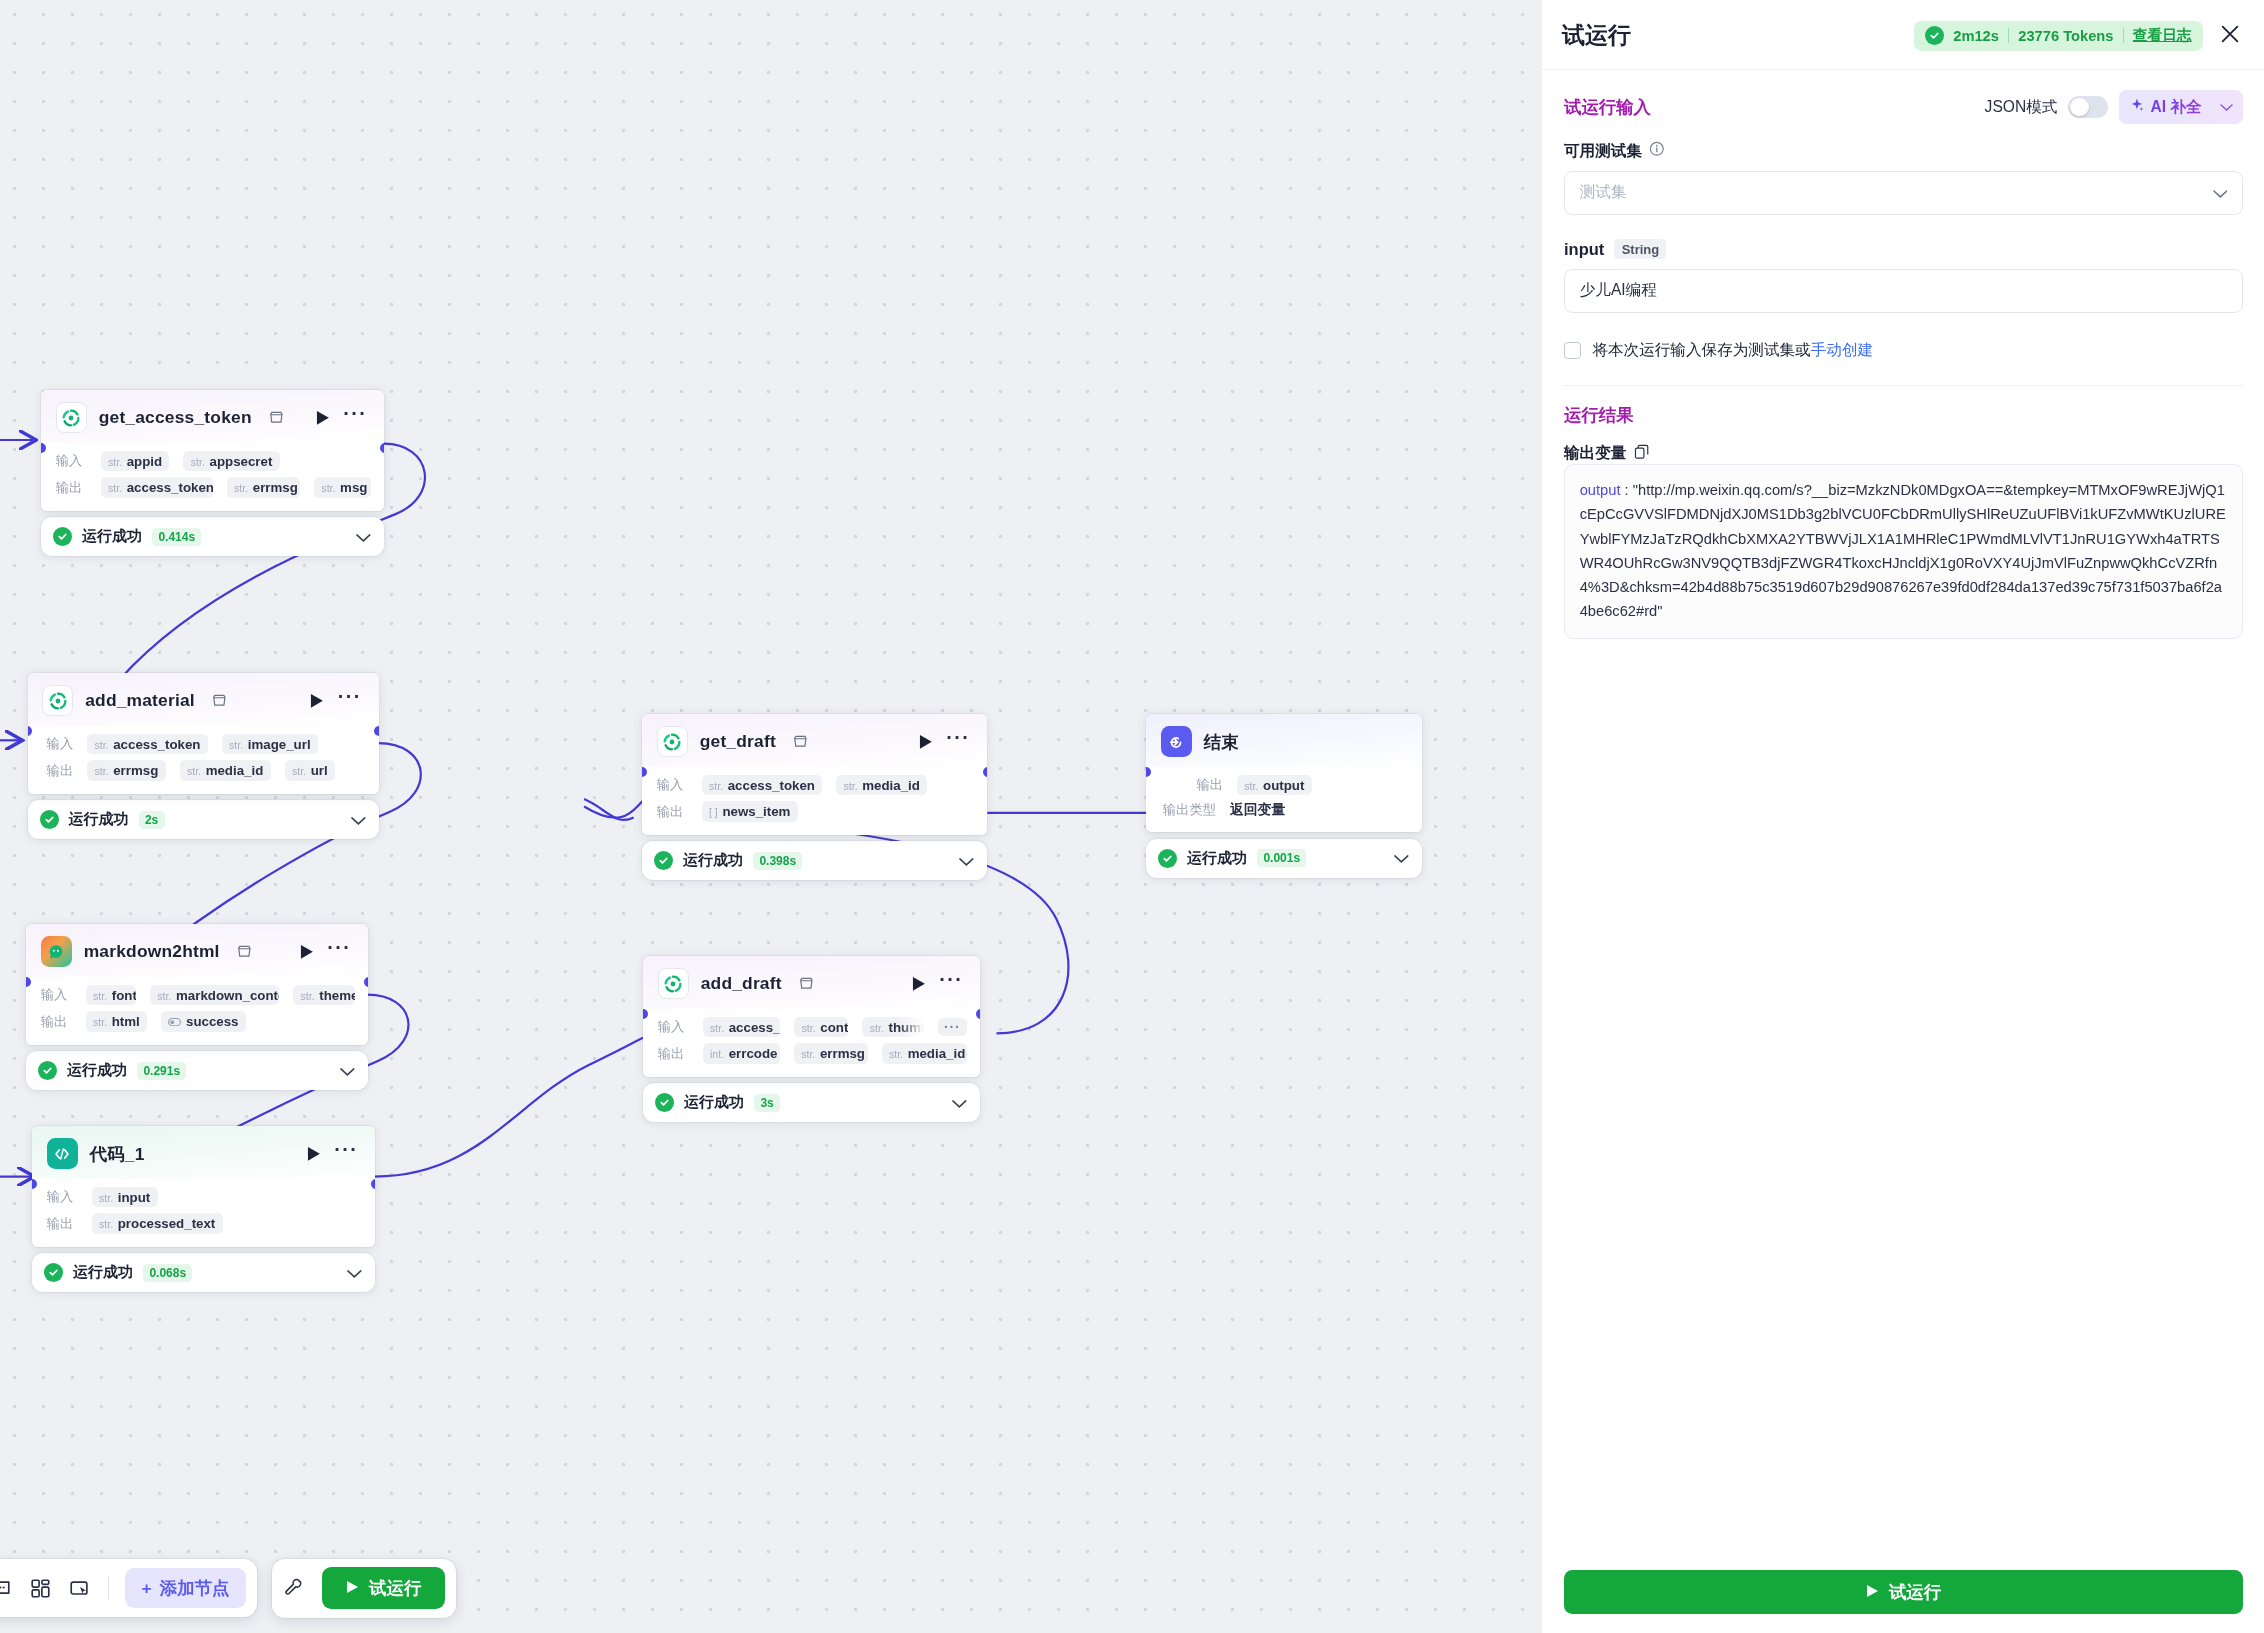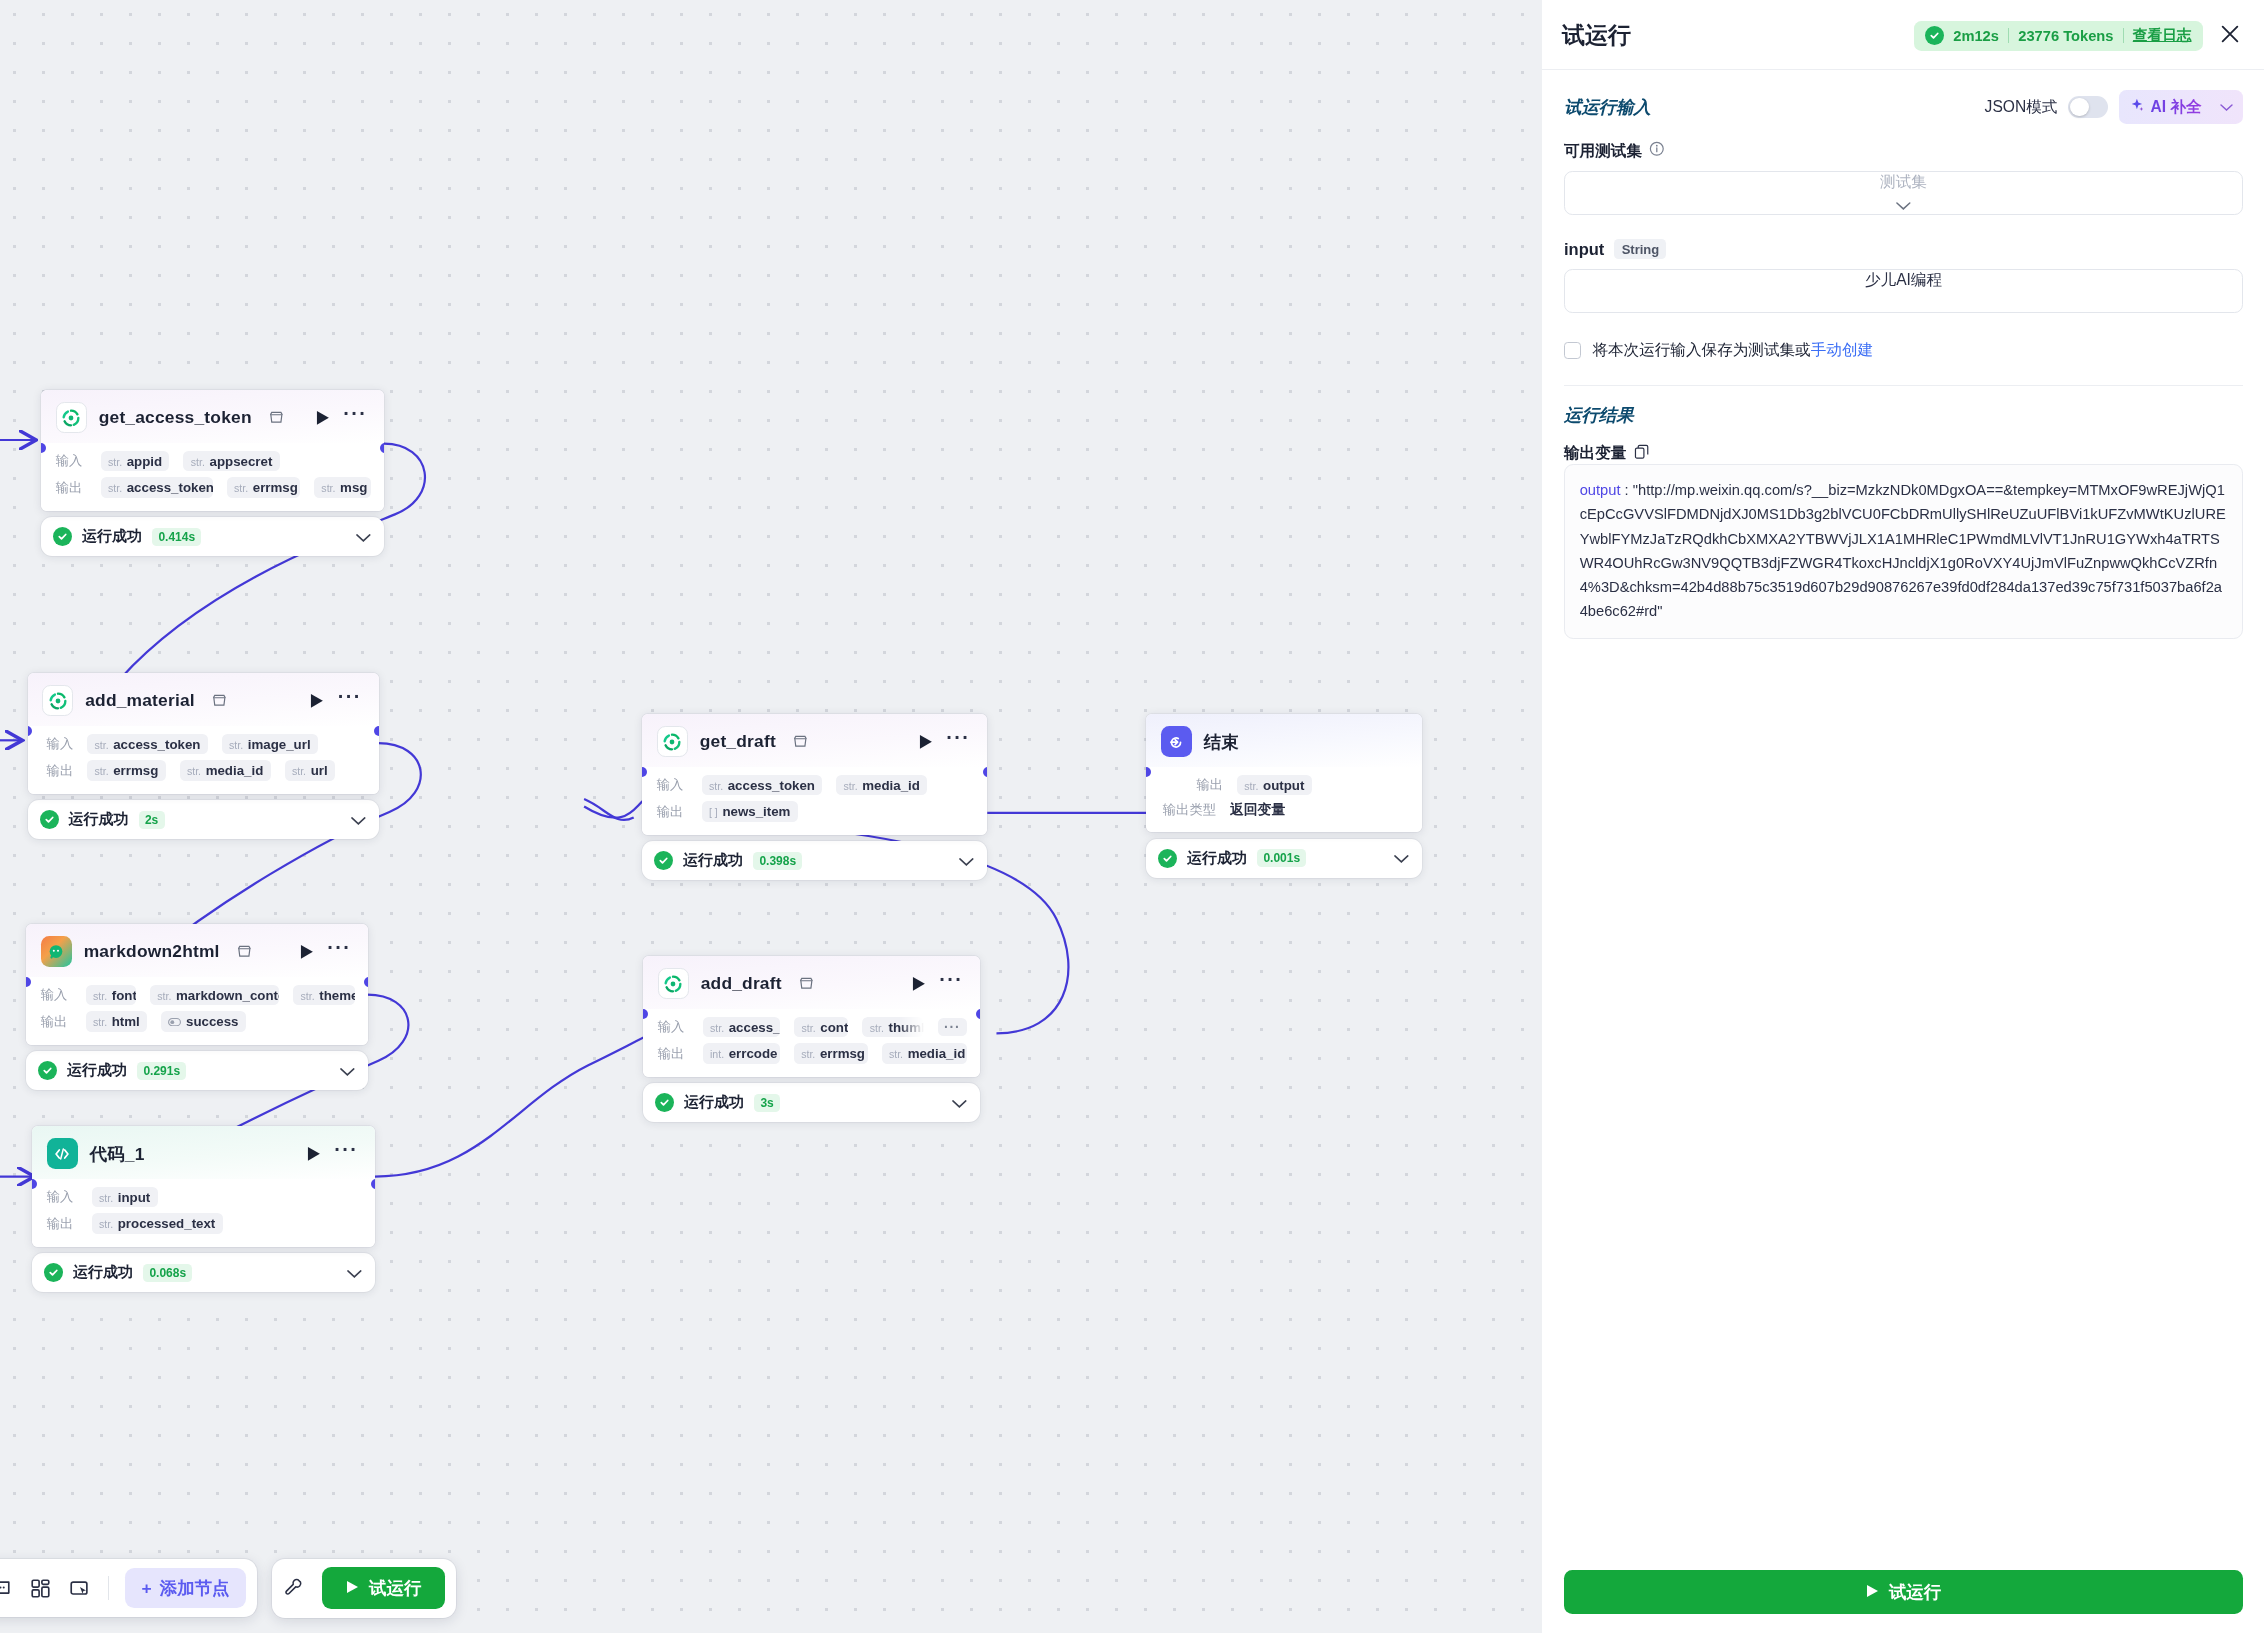--- a/index.html
+++ b/index.html
@@ -103,38 +103,38 @@
   .p-title { font-size: 23px; font-weight: 700; color:#1c2233; }
   .run-pill { margin-left:auto; display:flex; align-items:center; gap: 9.2px; background:#d7f5dd;
               border-radius: 7.3px; padding: 5.5px 11px; }
   .run-pill .txt { font-size: 14.7px; color:#1a9e45; font-weight:600; }
   .pill-sep { width:0.9px; height: 15.6px; background:#9fdcb2; }
   .loglink { font-size: 14.7px; color:#1a9e45; font-weight:600; text-decoration: underline; cursor:pointer; }
   .close-x { margin-left: 16.5px; cursor:pointer; color:#1c2233; }
 
   .p-body { flex:1; overflow:hidden; padding: 0 22px; }
   .sec-row { display:flex; align-items:center; margin-top: 20px; }
-  .sec-title { font-size: 17.4px; font-weight: 700; color:#0c4a6e;font-style:italic; }
+  .sec-title { font-size: 17.4px; font-weight: 700; color:#a21caf; }
   .jsonmode { margin-left:auto; display:flex; align-items:center; gap: 11px; }
   .jm-label { font-size: 15.6px; color:#2b3045; }
   .toggle { width: 40px; height: 22px; border-radius: 11px; background:#dfe3ee; position:relative; cursor:pointer; }
   .toggle .knob { position:absolute; left:1.8px; top:1.8px; width:18.4px; height:18.4px; border-radius:50%; background:#fff;
                   box-shadow:0 0.9px 2.8px rgba(0,0,0,.2); }
   .ai-btn { display:flex; align-items:center; background: linear-gradient(90deg,#e8e6fd 0%, #f0e4fb 100%);
             border-radius: 7.3px; overflow:hidden; cursor:pointer; }
   .ai-btn .lbl { display:flex; align-items:center; gap:6.4px; padding: 6.4px 11px; font-size:15.6px; font-weight:700;
                  background: linear-gradient(90deg,#4f46e5 0%, #a03ae0 100%);
                  -webkit-background-clip:text; background-clip:text; color:transparent; }
   .ai-btn .cv { padding: 6.4px 10px 6.4px 7.3px; color:#8b5bd6; display:flex; align-items:center; }
 
   .sub-label { display:flex; align-items:center; gap:7.3px; margin-top: 16.5px;
                font-size: 15.6px; font-weight:700; color:#1c2233; }
   .field {
     margin-top: 9.2px; height: 44px; border:0.9px solid #e3e6ec; border-radius: 8.3px;
-    display:flex; align-items:center; padding: 0 14.7px; font-size: 15.6px; color:#2b3045; cursor: text; flex-direction: column;
+    display:flex; align-items:center; padding: 0 14.7px; font-size: 15.6px; color:#2b3045; cursor: text;
   }
   .field.select { justify-content: space-between; cursor:pointer; }
   .field .ph { color:#aeb4c1; }
 
   .var-row { display:flex; align-items:center; gap: 10px; margin-top: 24px; }
   .var-name { font-size: 16.5px; font-weight:700; color:#1c2233; }
   .var-type { background:#eff1f5; color:#4e5566; font-size: 13px; font-weight:600; border-radius:4.6px; padding: 2.8px 7.3px; }
 
   .check-row { display:flex; align-items:center; gap: 11px; margin-top: 27.5px; }
   .cbox { width:17.4px; height:17.4px; border:1.4px solid #c3c8d2; border-radius:3.7px; cursor:pointer; }

